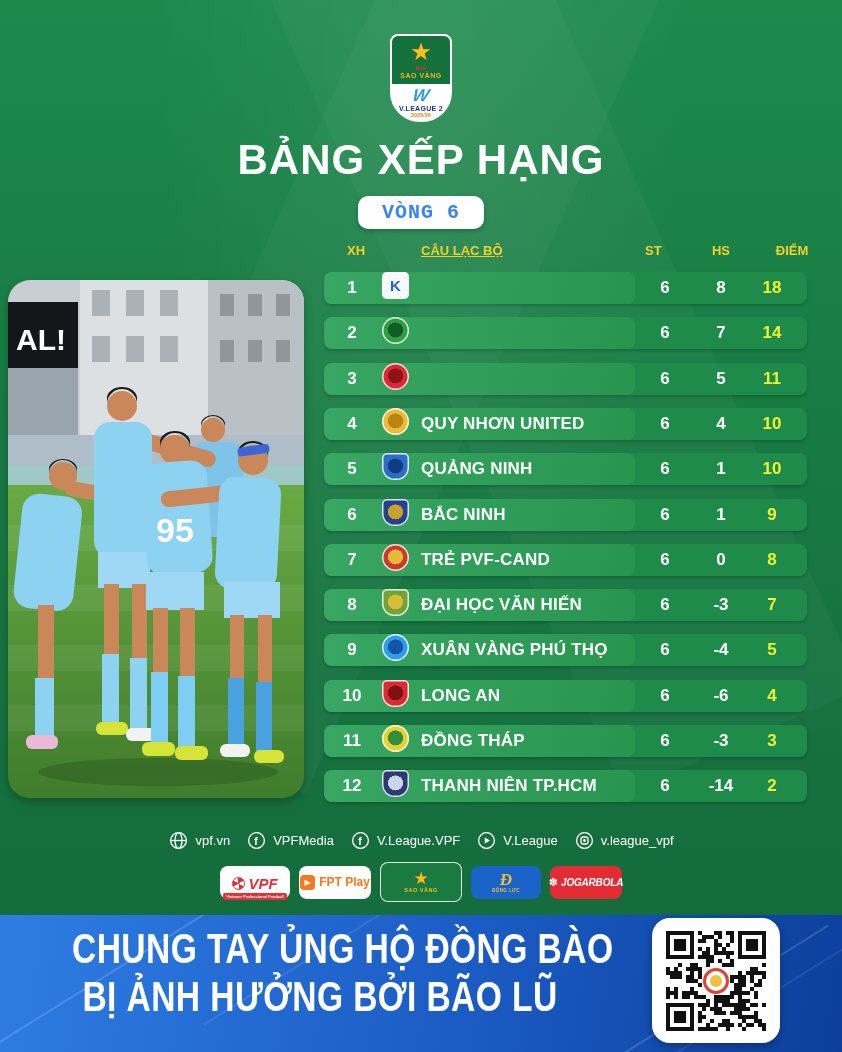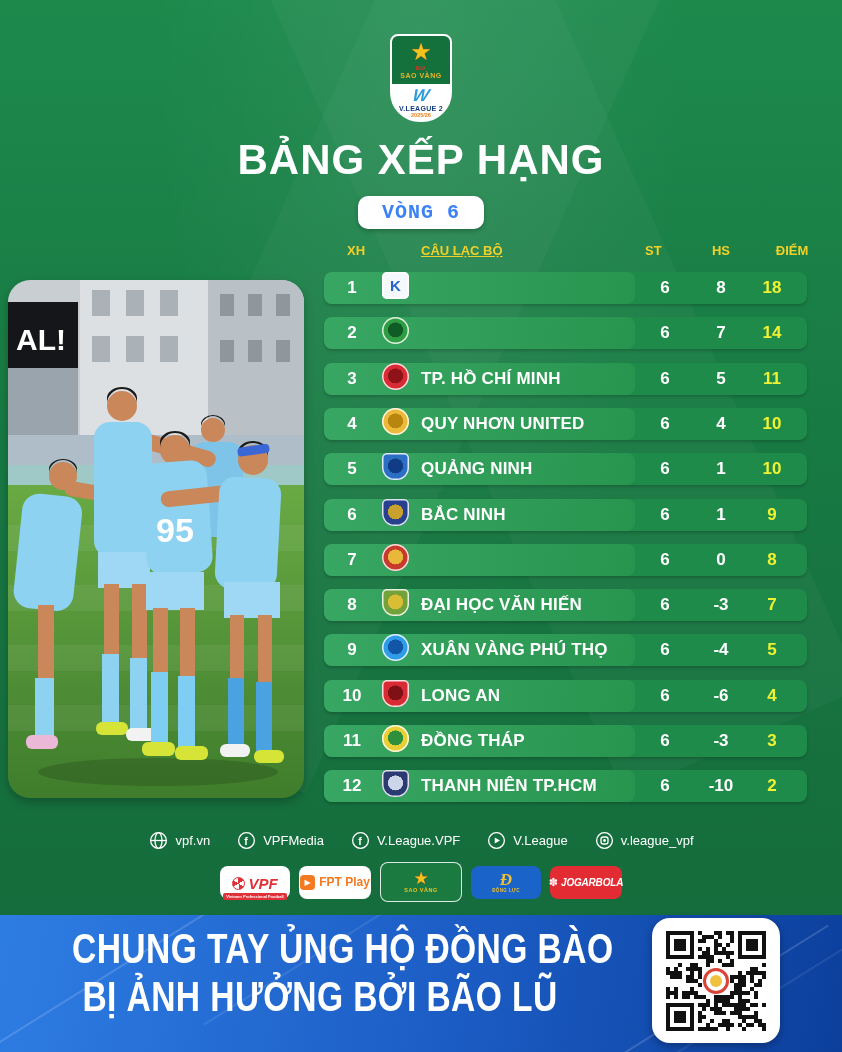--- a/index.html
+++ b/index.html
@@ -50,21 +50,21 @@
   .c-rank{left:8px;width:40px;text-align:center;font-size:17px;font-weight:700;}
   .c-logo{left:58px;top:2.5px;width:27px;height:27px;border-radius:50%;
     box-shadow:inset 0 0 0 1.5px rgba(255,255,255,.85);display:flex;align-items:center;justify-content:center;
     font-size:15px;font-weight:800;position:absolute;}
   .c-club{left:97px;font-size:17px;font-weight:800;letter-spacing:.2px;white-space:nowrap;}
   .c-st{left:321px;width:40px;text-align:center;font-size:17px;font-weight:700;}
   .c-hs{left:377px;width:40px;text-align:center;font-size:17px;font-weight:700;}
   .c-pts{left:424px;width:48px;text-align:center;font-size:17px;font-weight:800;color:#eef233 !important;}
 
   
-  .social{position:absolute;left:0;top:830px;width:100%;display:flex;justify-content:center;align-items:center;gap:26px;}
+  .social{position:absolute;left:0;top:830px;width:100%;display:flex;justify-content:center;align-items:center;gap:16px;}
   .social-item{display:flex;align-items:center;gap:6px;color:#fff;font-size:13px;}
   .social-item svg{display:block;}
 
   
   .sponsors{position:absolute;left:0;top:862px;width:100%;display:flex;justify-content:center;align-items:center;gap:9px;}
   .sp{border-radius:8px;display:flex;align-items:center;justify-content:center;height:33px;}
   .sp-vpf{width:70px;background:#fff;flex-direction:column;padding-top:10px;}
   .sp-vpf .vpf-line{display:flex;align-items:center;gap:3px;}
   .vpf-ball{width:13px;height:13px;border-radius:50%;background:conic-gradient(#e03038 0 60deg,#fff 60deg 120deg,#e03038 120deg 180deg,#fff 180deg 240deg,#e03038 240deg 300deg,#fff 300deg 360deg);border:1px solid #e03038;}
   .vpf-name{color:#e03038;font-size:15px;font-weight:800;font-style:italic;}
@@ -235,21 +235,20 @@
   <div class="row" style="top:317px">
     <span class="c-rank">2</span>
     <span class="c-logo" style="border-radius: 50%; background: radial-gradient(circle at 50% 48%, rgb(15, 92, 38) 0px, rgb(15, 92, 38) 38%, rgb(47, 158, 67) 39%, rgb(47, 158, 67) 100%);"></span>
     <span class="c-st">6</span>
     <span class="c-hs">7</span>
     <span class="c-pts">14</span>
   </div>
   <div class="row" style="top:363px">
     <span class="c-rank">3</span>
     <span class="c-logo" style="border-radius: 50%; background: radial-gradient(circle at 50% 48%, rgb(143, 18, 24) 0px, rgb(143, 18, 24) 38%, rgb(217, 43, 51) 39%, rgb(217, 43, 51) 100%);"></span>
-    <span class="c-club">TP. HỒ CHÍ MINH</span>
     <span class="c-st">6</span>
     <span class="c-hs">5</span>
     <span class="c-pts">11</span>
   </div>
   <div class="row" style="top:408px">
     <span class="c-rank">4</span>
     <span class="c-logo" style="border-radius: 50%; background: radial-gradient(circle at 50% 48%, rgb(184, 134, 15) 0px, rgb(184, 134, 15) 38%, rgb(237, 185, 58) 39%, rgb(237, 185, 58) 100%);"></span>
     <span class="c-club">QUY NHƠN UNITED</span>
     <span class="c-st">6</span>
     <span class="c-hs">4</span>
@@ -267,20 +266,21 @@
     <span class="c-rank">6</span>
     <span class="c-logo" style="border-radius: 5px 5px 45% 45%; background: radial-gradient(circle at 50% 48%, rgb(201, 162, 46) 0px, rgb(201, 162, 46) 38%, rgb(39, 65, 143) 39%, rgb(39, 65, 143) 100%);"></span>
     <span class="c-club">BẮC NINH</span>
     <span class="c-st">6</span>
     <span class="c-hs">1</span>
     <span class="c-pts">9</span>
   </div>
   <div class="row" style="top:544px">
     <span class="c-rank">7</span>
     <span class="c-logo" style="border-radius: 50%; background: radial-gradient(circle at 50% 48%, rgb(232, 184, 58) 0px, rgb(232, 184, 58) 38%, rgb(201, 58, 46) 39%, rgb(201, 58, 46) 100%);"></span>
+    <span class="c-club">TRẺ PVF-CAND</span>
     <span class="c-st">6</span>
     <span class="c-hs">0</span>
     <span class="c-pts">8</span>
   </div>
   <div class="row" style="top:589px">
     <span class="c-rank">8</span>
     <span class="c-logo" style="border-radius: 5px 5px 45% 45%; background: radial-gradient(circle at 50% 48%, rgb(216, 189, 53) 0px, rgb(216, 189, 53) 38%, rgb(116, 162, 58) 39%, rgb(116, 162, 58) 100%);"></span>
     <span class="c-club">ĐẠI HỌC VĂN HIẾN</span>
     <span class="c-st">6</span>
     <span class="c-hs">-3</span>
@@ -308,21 +308,21 @@
     <span class="c-club">ĐỒNG THÁP</span>
     <span class="c-st">6</span>
     <span class="c-hs">-3</span>
     <span class="c-pts">3</span>
   </div>
   <div class="row" style="top:770px">
     <span class="c-rank">12</span>
     <span class="c-logo" style="border-radius: 5px 5px 45% 45%; background: radial-gradient(circle at 50% 48%, rgb(205, 213, 234) 0px, rgb(205, 213, 234) 38%, rgb(44, 58, 114) 39%, rgb(44, 58, 114) 100%);"></span>
     <span class="c-club">THANH NIÊN TP.HCM</span>
     <span class="c-st">6</span>
-    <span class="c-hs">-10</span>
+    <span class="c-hs">-14</span>
     <span class="c-pts">2</span>
   </div>
 
   <div class="social">
     <div class="social-item">
       <span>
         <svg width="21" height="21" viewBox="0 0 24 24" fill="none" stroke="#fff" stroke-width="1.5">
           <circle cx="12" cy="12" r="9"></circle>
             <ellipse cx="12" cy="12" rx="4" ry="9"></ellipse>
             <line x1="3" y1="12" x2="21" y2="12"></line>

